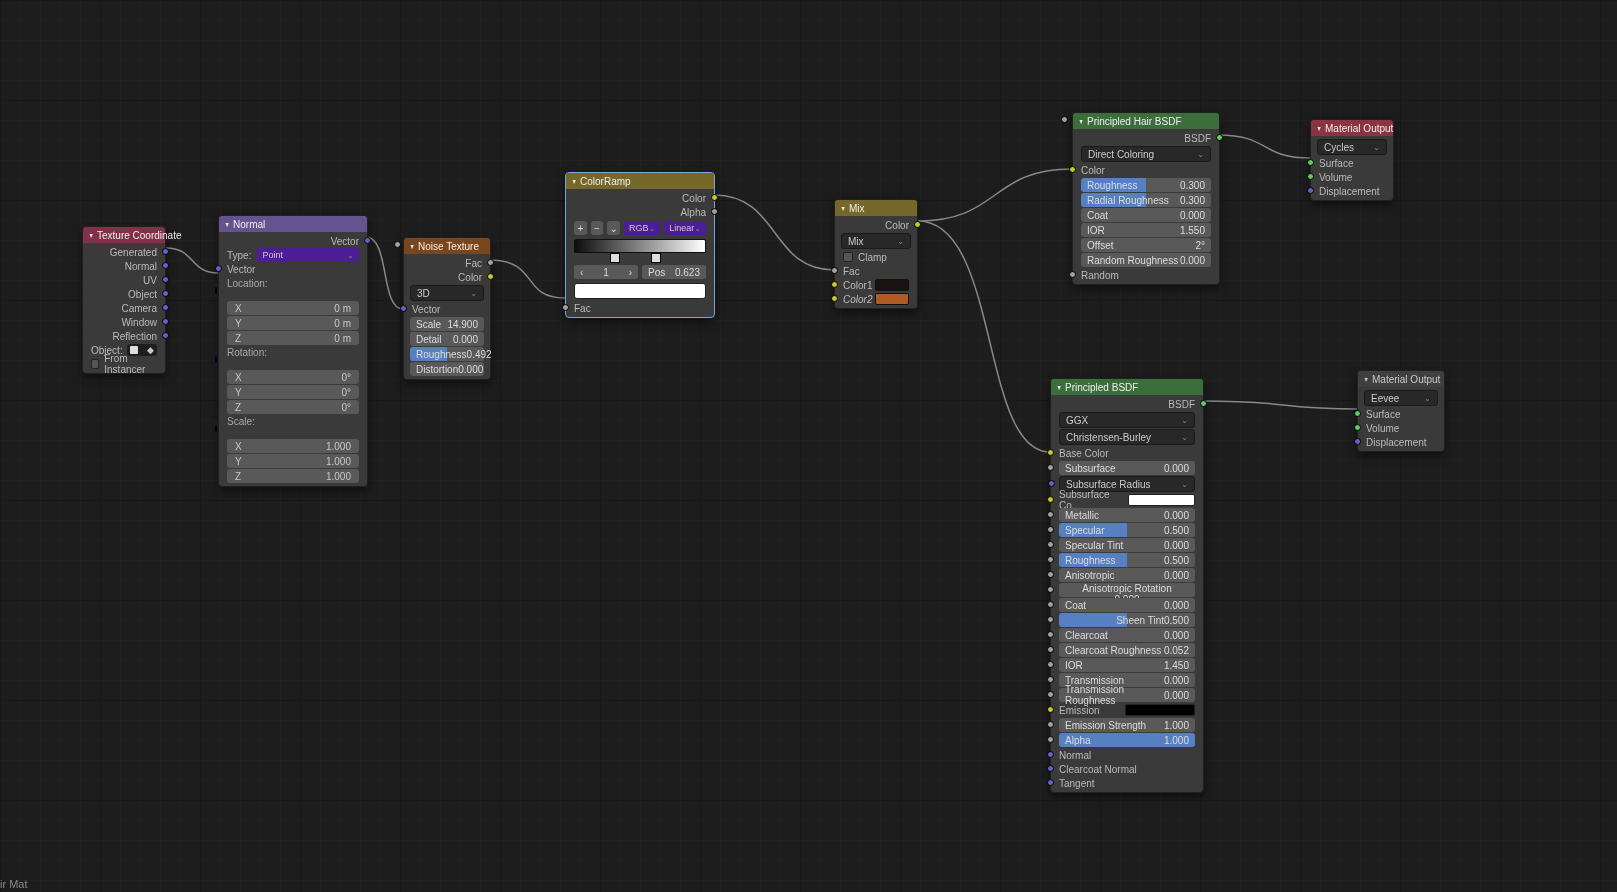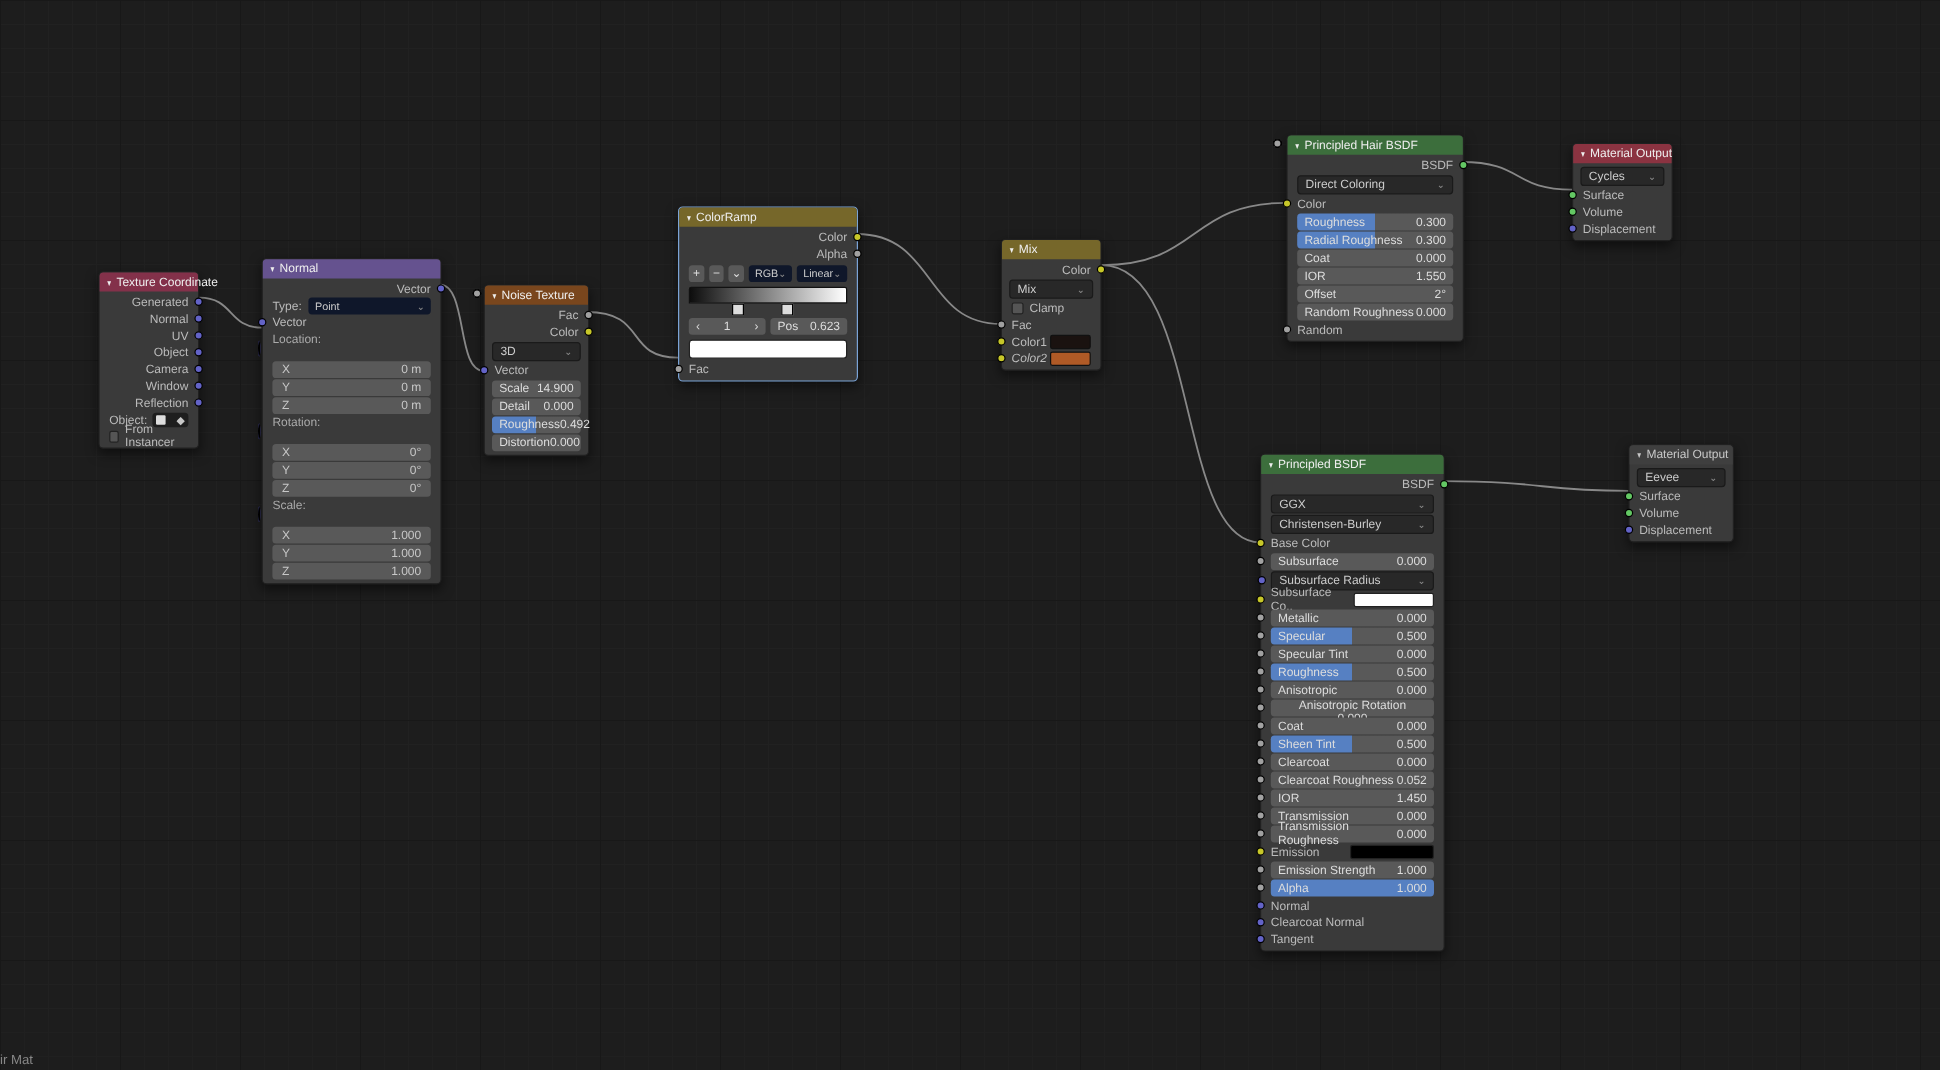--- a/index.html
+++ b/index.html
@@ -33,21 +33,21 @@
   .prop.blue { background: linear-gradient(90deg, #5680c2 50%, #595959 50%); }
   .prop.blue-full { background:#5680c2; }
   .dropdown { display:flex; align-items:center; justify-content:space-between; height:16px; margin:1px 8px; background:#282828; border:1px solid #1a1a1a; border-radius:3px; padding:0 6px; font-size:10px; color:#ccc; }
   .chev { font-size:8px; color:#888; }
   .subhdr { color:#aaa; margin:2px 8px 0; font-size:10px; }
   .triplet { display:flex; align-items:center; justify-content:space-between; height:14px; background:#595959; margin:1px 8px; border-radius:3px; padding:0 8px; font-size:10px; }
   .check { display:flex; align-items:center; gap:5px; height:14px; padding:0 8px; font-size:10px; color:#bbb; }
   .check .box { width:10px; height:10px; background:#555; border:1px solid #222; border-radius:2px; }
   .ramp-btns { display:flex; gap:4px; padding:2px 8px; align-items:center; }
   .small-btn { width:14px; height:14px; background:#595959; border-radius:3px; display:flex; align-items:center; justify-content:center; color:#ddd; font-size:10px; }
-  .mini-dd { flex:1; height:14px; background:#0f172a; border-radius:3px; display:flex; align-items:center; justify-content:space-between; padding:0 5px; font-size:9px; color:#ccc; }
+  .mini-dd { flex:1; height:14px; background:#4c1d95; border-radius:3px; display:flex; align-items:center; justify-content:space-between; padding:0 5px; font-size:9px; color:#ccc; }
   .ramp-grad { height:14px; margin:2px 8px 0; border:1px solid #111; background:linear-gradient(90deg,#0d0d0d 0%, #fff 100%); border-top-left-radius:2px; border-top-right-radius:2px; }
   .ramp-handles { height:10px; margin:0 8px; position:relative; }
   .ramp-handles .h { position:absolute; width:10px; height:10px; background:#ddd; border:1px solid #000; top:0; transform:translateX(-50%); }
   .ramp-inputs { display:flex; gap:4px; padding:2px 8px; }
   .ramp-inputs .prop { flex:1; margin:0; background:#595959; }
   .bigcolor { height:16px; margin:2px 8px; border-radius:3px; background:#fff; border:1px solid #222; }
   svg.links { position:absolute; inset:0; pointer-events:none; }
   svg.links path { fill:none; stroke:#888; stroke-width:1.5; }
 
   .bottom-text { position:absolute; left:0; bottom:2px; color:#888; font-size:11px; }
@@ -474,21 +474,21 @@
       <div class="prop" style="position: relative; flex-direction: column;">
         <span class="sock sock-l sock-float" style="left:-12px;position:absolute;"></span>
         <span>Anisotropic Rotation</span>
         <span>0.000</span>
       </div>
       <div class="prop" style="position: relative;">
         <span class="sock sock-l sock-float" style="left:-12px;position:absolute;"></span>
         <span>Coat</span>
         <span>0.000</span>
       </div>
-      <div class="prop blue" style="position: relative;">
+      <div class="prop blue" style="position: relative; justify-content: flex-end;">
         <span class="sock sock-l sock-float" style="left:-12px;position:absolute;"></span>
         <span>Sheen Tint</span>
         <span>0.500</span>
       </div>
       <div class="prop" style="position: relative;">
         <span class="sock sock-l sock-float" style="left:-12px;position:absolute;"></span>
         <span>Clearcoat</span>
         <span>0.000</span>
       </div>
       <div class="prop" style="position: relative;">

